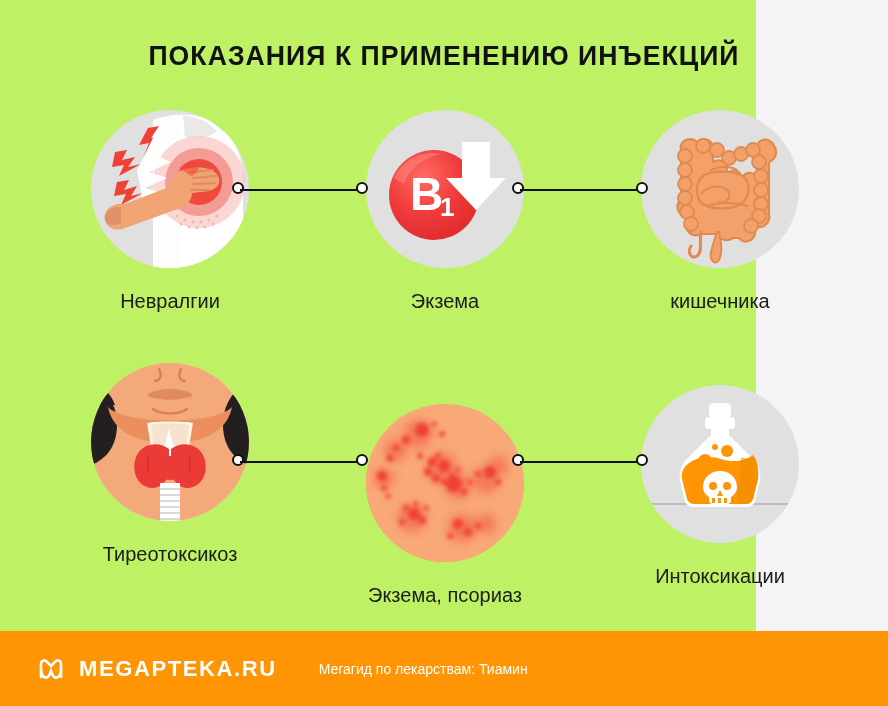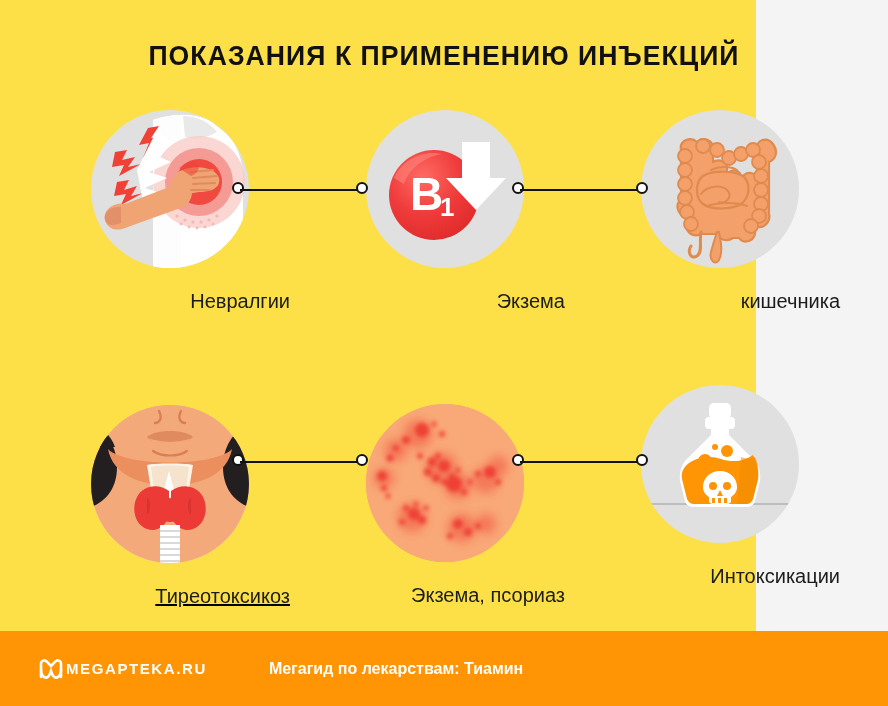--- a/index.html
+++ b/index.html
@@ -11,21 +11,21 @@
     height: 706px;
     background: #f4f4f4;
     font-family: "Liberation Sans", sans-serif;
     overflow: hidden;
     position: relative;
   }
   #infographic {
     position: relative;
     width: 756px;
     height: 706px;
-    background: #fde047;
+    background: #bef264;
   }
 
   
   .title {
     position: absolute;
     top: 40px;
     left: 0;
     width: 888px;
     text-align: center;
     font-family: "Liberation Sans Narrow", "Liberation Sans", sans-serif;
@@ -57,28 +57,27 @@
     border-radius: 50%;
     background: #e0e0e0;
     overflow: hidden;
   }
   .label {
     margin-top: 20px;
     font-size: 20px;
     line-height: 27px;
     color: #1c1c1c;
     font-family: "Liberation Sans", sans-serif;
-    text-align: right;
   }
 
   
   #item-0 { left: 50px;  top: 110px; }
   #item-1 { left: 325px; top: 110px; }
   #item-2 { left: 600px; top: 110px; }
-  #item-3 { left: 50px;  top: 405px; text-decoration: underline; }
+  #item-3 { left: 50px;  top: 363px; }
   #item-4 { left: 325px; top: 404px; }
   #item-5 { left: 600px; top: 385px; }
 
   
   .connector {
     position: absolute;
     height: 16px;
   }
   .connector .bar {
     position: absolute;
@@ -117,31 +116,32 @@
     display: flex;
     align-items: center;
   }
   .footer .logo-mark {
     margin-left: 36px;
     width: 30px;
     height: 30px;
     flex: 0 0 auto;
   }
   .footer .brand {
+    margin-left: 13px;
     font-family: "Liberation Sans Narrow", "Liberation Sans", sans-serif;
-    font-size: 15px;
+    font-size: 22px;
     font-weight: bold;
     letter-spacing: 1.6px;
     color: #ffffff;
   }
   .footer .tagline {
-    margin-left: 62px;
+    margin-left: 42px;
     font-family: "Liberation Sans", sans-serif;
-    font-size: 16px;
-    font-weight: bold;
+    font-size: 14px;
+    font-weight: normal;
     color: #ffffff;
   }
 
   svg { display: block; }
 </style>
 </head>
 <body>
 
 <div id="infographic">
 

